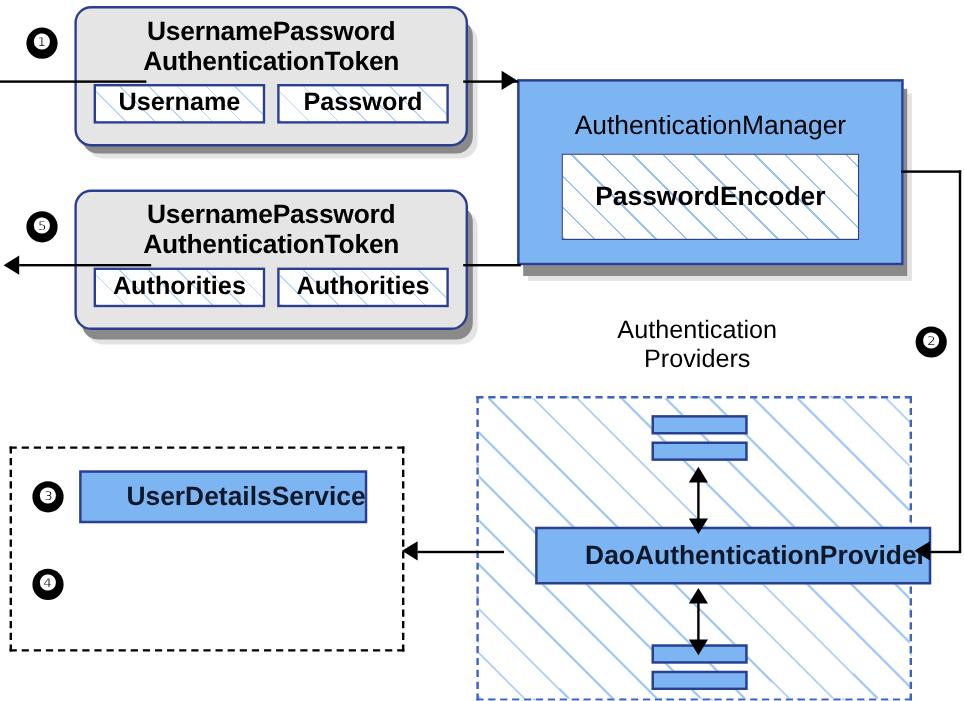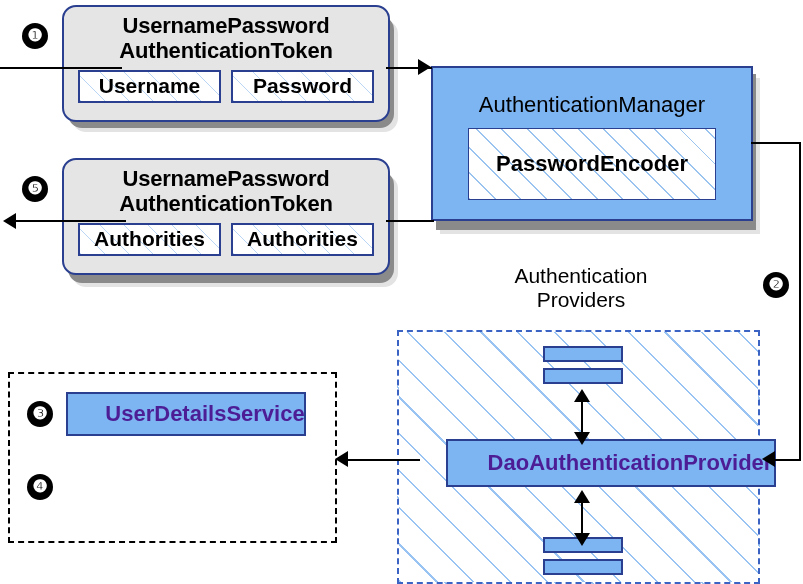--- a/index.html
+++ b/index.html
@@ -90,21 +90,21 @@
     position: absolute;
     background: #7db4f2;
     border: 2px solid #2a3f8f;
     box-sizing: border-box;
     z-index: 10;
     display: flex;
     align-items: center;
     justify-content: center;
     font-size: 22px;
     font-weight: bold;
-    color: #4c1d95;
+    color: #0f172a;
     padding-left: 38px;
   }
 
   
   .am-box {
     position: absolute;
     background: #7db4f2;
     border: 2px solid #2a3f8f;
     box-sizing: border-box;
     z-index: 10;

